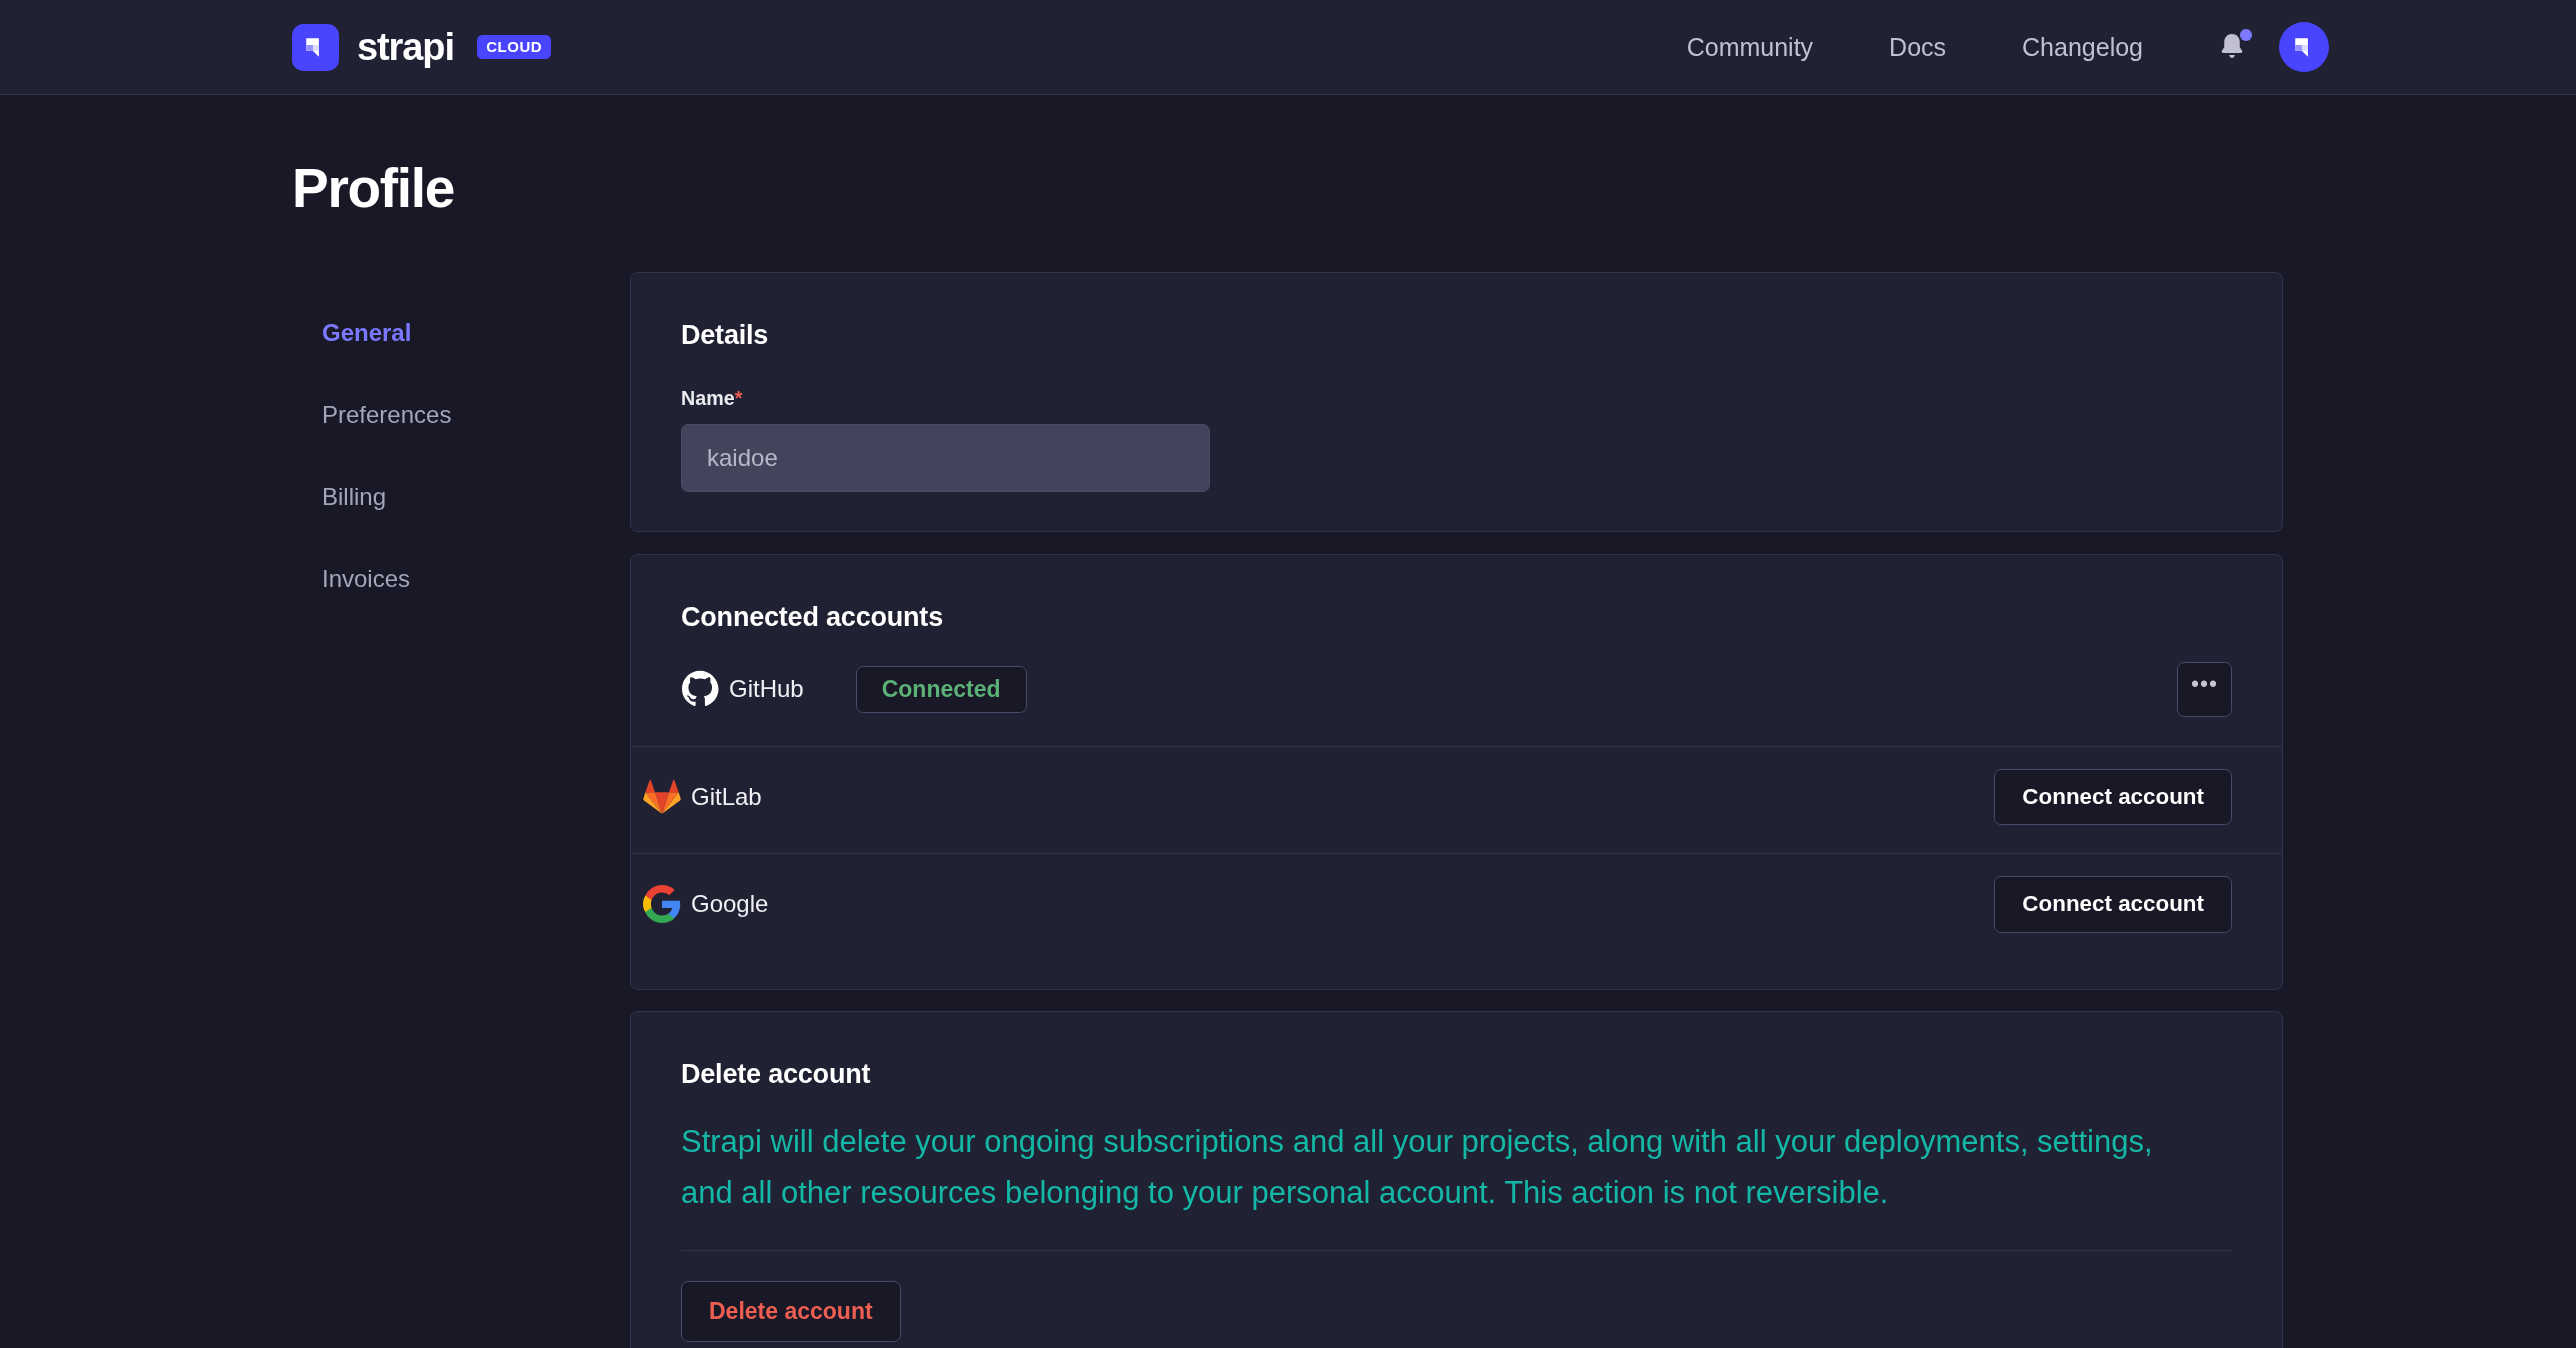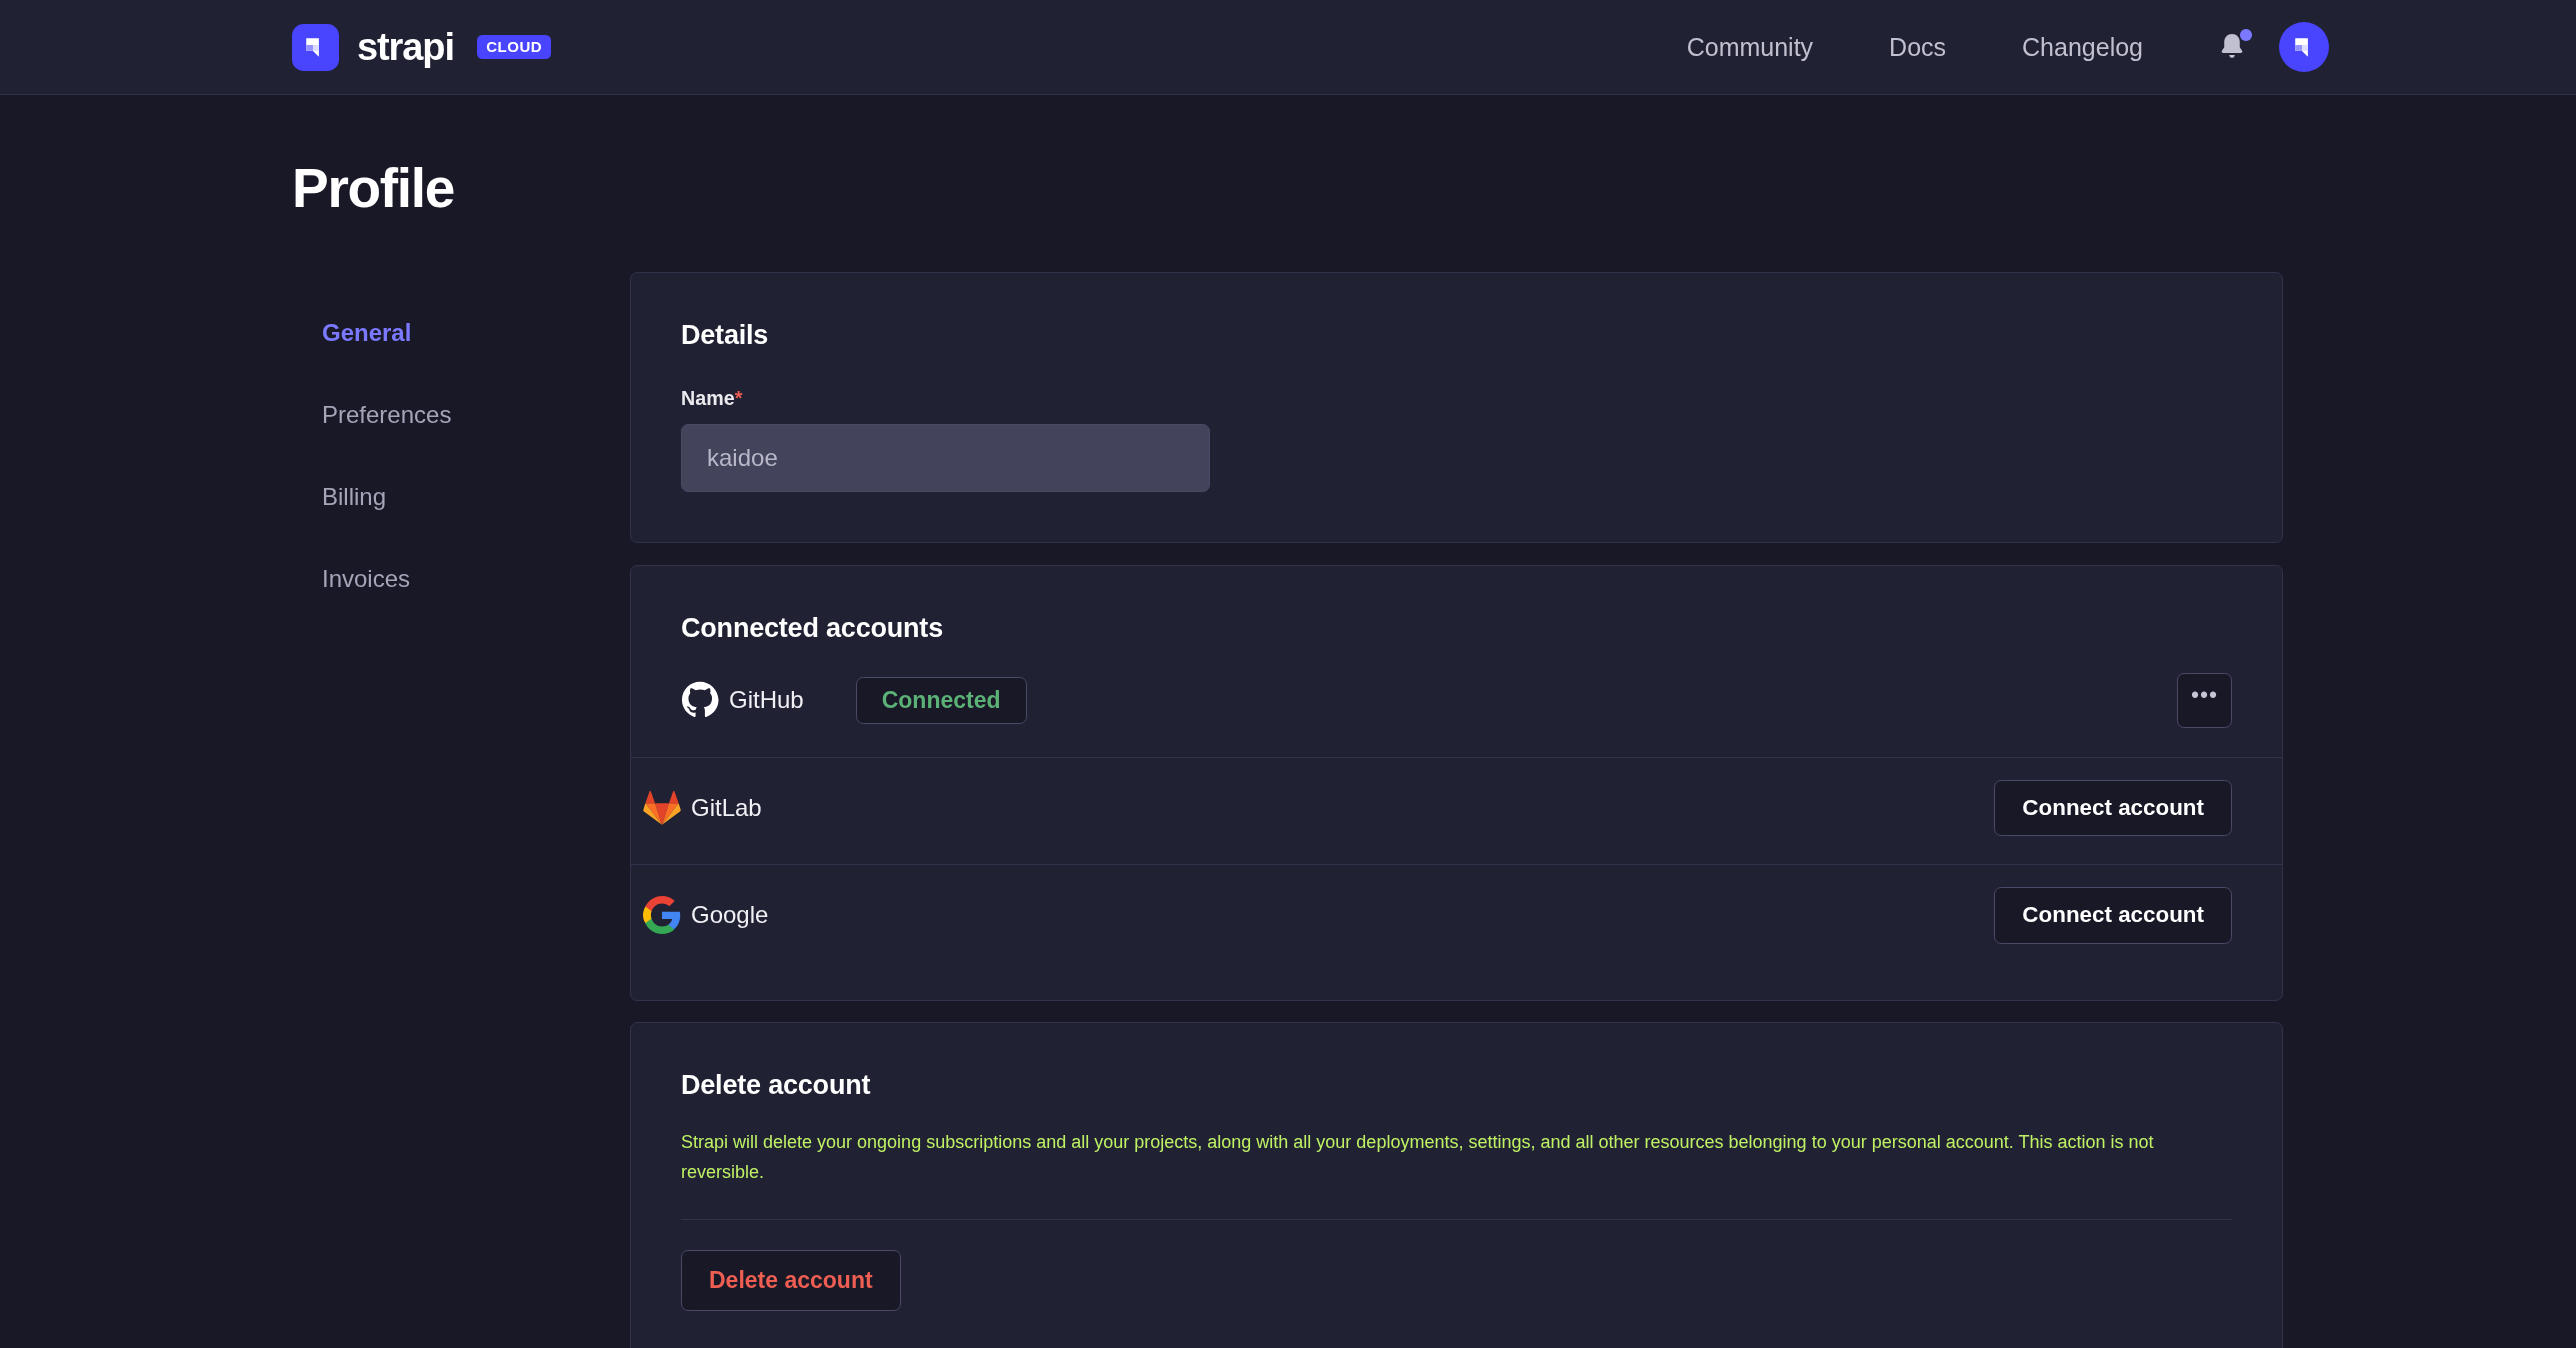--- a/index.html
+++ b/index.html
@@ -154,21 +154,21 @@
   }
 
   .card-title {
     font-size: 27px;
     font-weight: bold;
     color: #ffffff;
     letter-spacing: -0.2px;
   }
 
   
-  .details-card { padding: 47px 50px 50px; }
+  .details-card { padding: 47px 50px 39px; }
   .field { margin-top: 36px; }
   .field-label {
     font-size: 19.7px;
     font-weight: bold;
     color: #eaeaef;
     display: block;
     margin-bottom: 14.3px;
   }
   .req { color: var(--red); font-weight: bold; }
   .text-input {
@@ -247,23 +247,23 @@
     display: flex; align-items: center; justify-content: center;
     cursor: pointer;
     letter-spacing: 0.9px;
     padding-bottom: 9px;
     font-family: "Liberation Sans", sans-serif;
   }
 
   
   .delete-card { padding: 47px 50px 0; }
   .delete-desc {
-    font-size: 18px;
+    font-size: 31px;
     line-height: 1.62;
-    color: #bef264;
+    color: #14b8a6;
     margin-top: 27px;
     max-width: 1530px;
   }
   .delete-divider {
     border-top: 0.9px solid var(--divider);
     margin-top: 32px;
   }
   .btn-danger {
     background: var(--btn-bg);
     border: 0.9px solid #4a4a6a;

